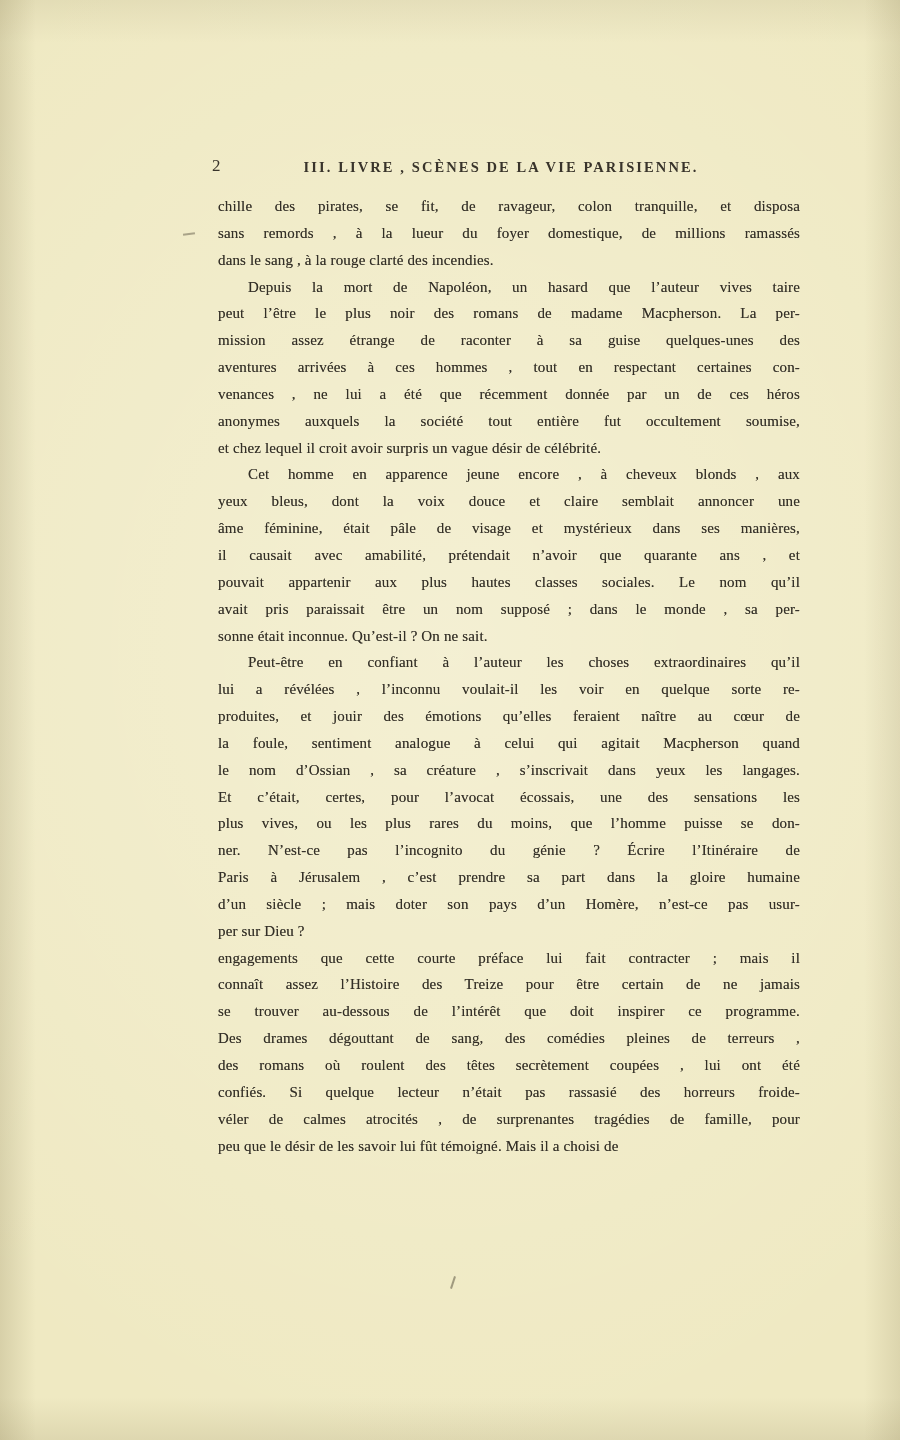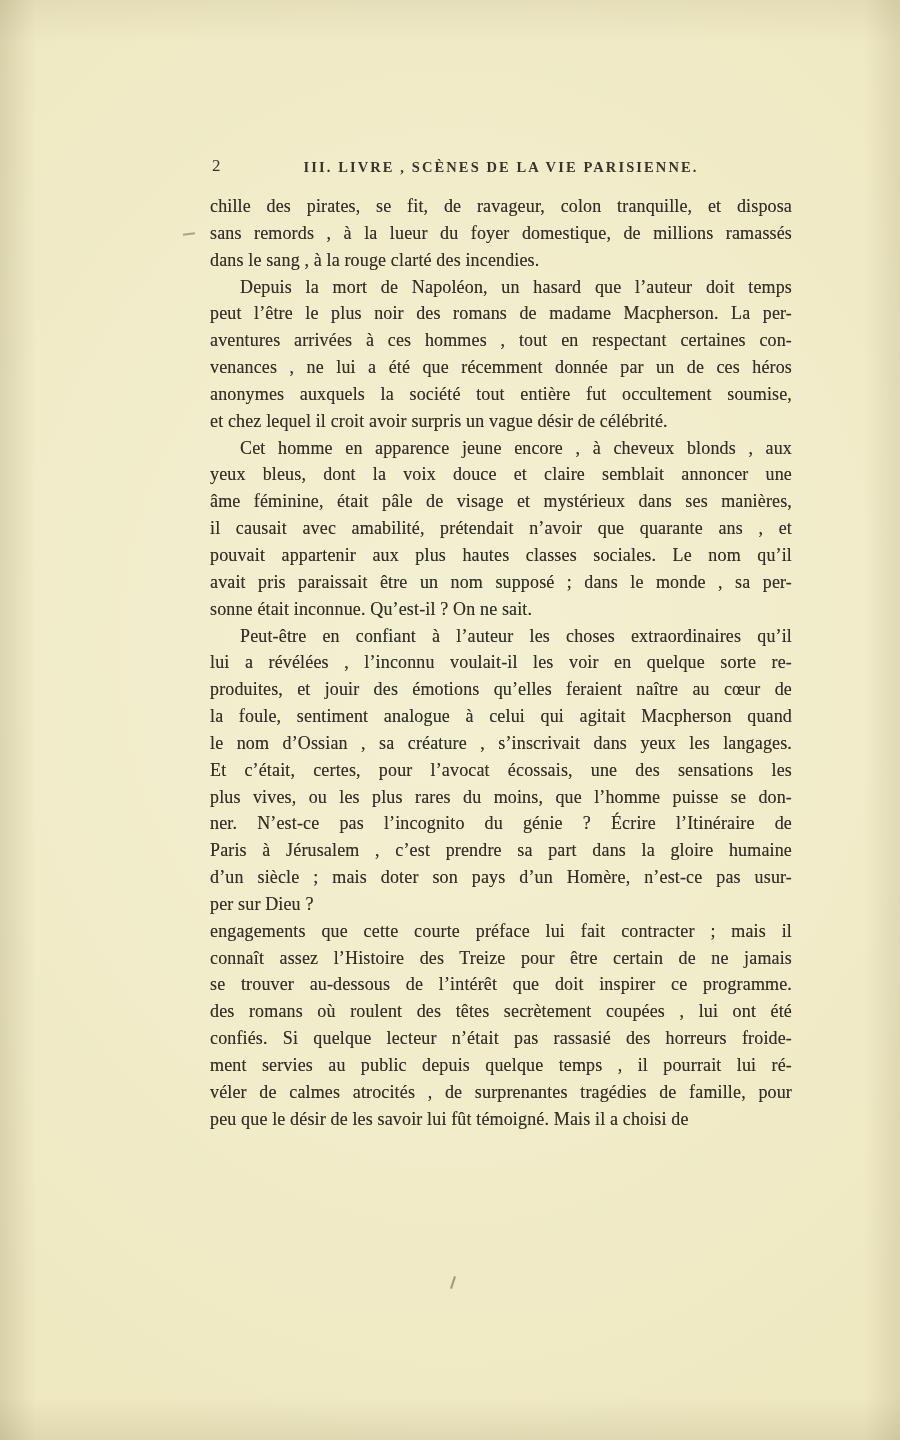--- a/index.html
+++ b/index.html
@@ -37,23 +37,23 @@
     position: absolute;
     left: 2px;
     top: -3px;
     font-size: 17px;
     font-weight: normal;
     letter-spacing: 0;
   }
   .text-block {
     position: absolute;
     top: 193px;
-    left: 210px;
+    left: 218px;
     width: 582px;
-    font-size: 18px;
+    font-size: 15px;
     line-height: 26.85px;
     color: #332f27;
     text-shadow: 0 0 0.45px rgba(51,47,39,0.55);
     letter-spacing: 0.15px;
   }
   .line {
     height: 26.85px;
     text-align: justify;
     text-align-last: justify;
   }
@@ -91,22 +91,23 @@
 
   <header class="running-head">
     <span class="pagenum">2</span>
     <span>III. LIVRE , SCÈNES DE LA VIE PARISIENNE.</span>
   </header>
 
   <main class="text-block">
       <div class="line"><span>chille des pirates, se fit, de ravageur, colon tranquille, et disposa</span></div>
       <div class="line"><span>sans remords , à la lueur du foyer domestique, de millions ramassés</span></div>
       <div class="line end"><span>dans le sang , à la rouge clarté des incendies.</span></div>
-      <div class="line indent"><span>Depuis la mort de Napoléon, un hasard que l’auteur doit temps</span></div>
+      <div class="line indent"><span>Depuis la mort de Napoléon, un hasard que l’auteur vives taire</span></div>
       <div class="line"><span>peut l’être le plus noir des romans de madame Macpherson. La per-</span></div>
+      <div class="line"><span>mission assez étrange de raconter à sa guise quelques-unes des</span></div>
       <div class="line"><span>aventures arrivées à ces hommes , tout en respectant certaines con-</span></div>
       <div class="line"><span>venances , ne lui a été que récemment donnée par un de ces héros</span></div>
       <div class="line"><span>anonymes auxquels la société tout entière fut occultement soumise,</span></div>
       <div class="line end"><span>et chez lequel il croit avoir surpris un vague désir de célébrité.</span></div>
       <div class="line indent"><span>Cet homme en apparence jeune encore , à cheveux blonds , aux</span></div>
       <div class="line"><span>yeux bleus, dont la voix douce et claire semblait annoncer une</span></div>
       <div class="line"><span>âme féminine, était pâle de visage et mystérieux dans ses manières,</span></div>
       <div class="line"><span>il causait avec amabilité, prétendait n’avoir que quarante ans , et</span></div>
       <div class="line"><span>pouvait appartenir aux plus hautes classes sociales. Le nom qu’il</span></div>
       <div class="line"><span>avait pris paraissait être un nom supposé ; dans le monde , sa per-</span></div>
@@ -118,23 +119,23 @@
       <div class="line"><span>le nom d’Ossian , sa créature , s’inscrivait dans yeux les langages.</span></div>
       <div class="line"><span>Et c’était, certes, pour l’avocat écossais, une des sensations les</span></div>
       <div class="line"><span>plus vives, ou les plus rares du moins, que l’homme puisse se don-</span></div>
       <div class="line"><span>ner. N’est-ce pas l’incognito du génie ? Écrire l’</span><span class="italic">Itinéraire de</span></div>
       <div class="line"><span class="italic">Paris à Jérusalem</span><span> , c’est prendre sa part dans la gloire humaine</span></div>
       <div class="line"><span>d’un siècle ; mais doter son pays d’un Homère, n’est-ce pas usur-</span></div>
       <div class="line end"><span>per sur Dieu ?</span></div>
       <div class="line"><span>engagements que cette courte préface lui fait contracter ; mais il</span></div>
       <div class="line"><span>connaît assez l’</span><span class="italic">Histoire des Treize</span><span> pour être certain de ne jamais</span></div>
       <div class="line"><span>se trouver au-dessous de l’intérêt que doit inspirer ce programme.</span></div>
+      <div class="line"><span>Des drames dégouttant de sang, des comédies pleines de terreurs ,</span></div>
       <div class="line"><span>des romans où roulent des têtes secrètement coupées , lui ont été</span></div>
       <div class="line"><span>confiés. Si quelque lecteur n’était pas rassasié des horreurs froide-</span></div>
-      <div class="line"><span>ment servies au public depuis quelque temps , il pourrait lui ré-</span></div>
       <div class="line"><span>véler de calmes atrocités , de surprenantes tragédies de famille, pour</span></div>
       <div class="line end"><span>peu que le désir de les savoir lui fût témoigné. Mais il a choisi de</span></div>
     </main>
 
   <div class="artifact dash"></div>
   <div class="artifact slash"></div>
 
 </div>
 
 </body></html>

